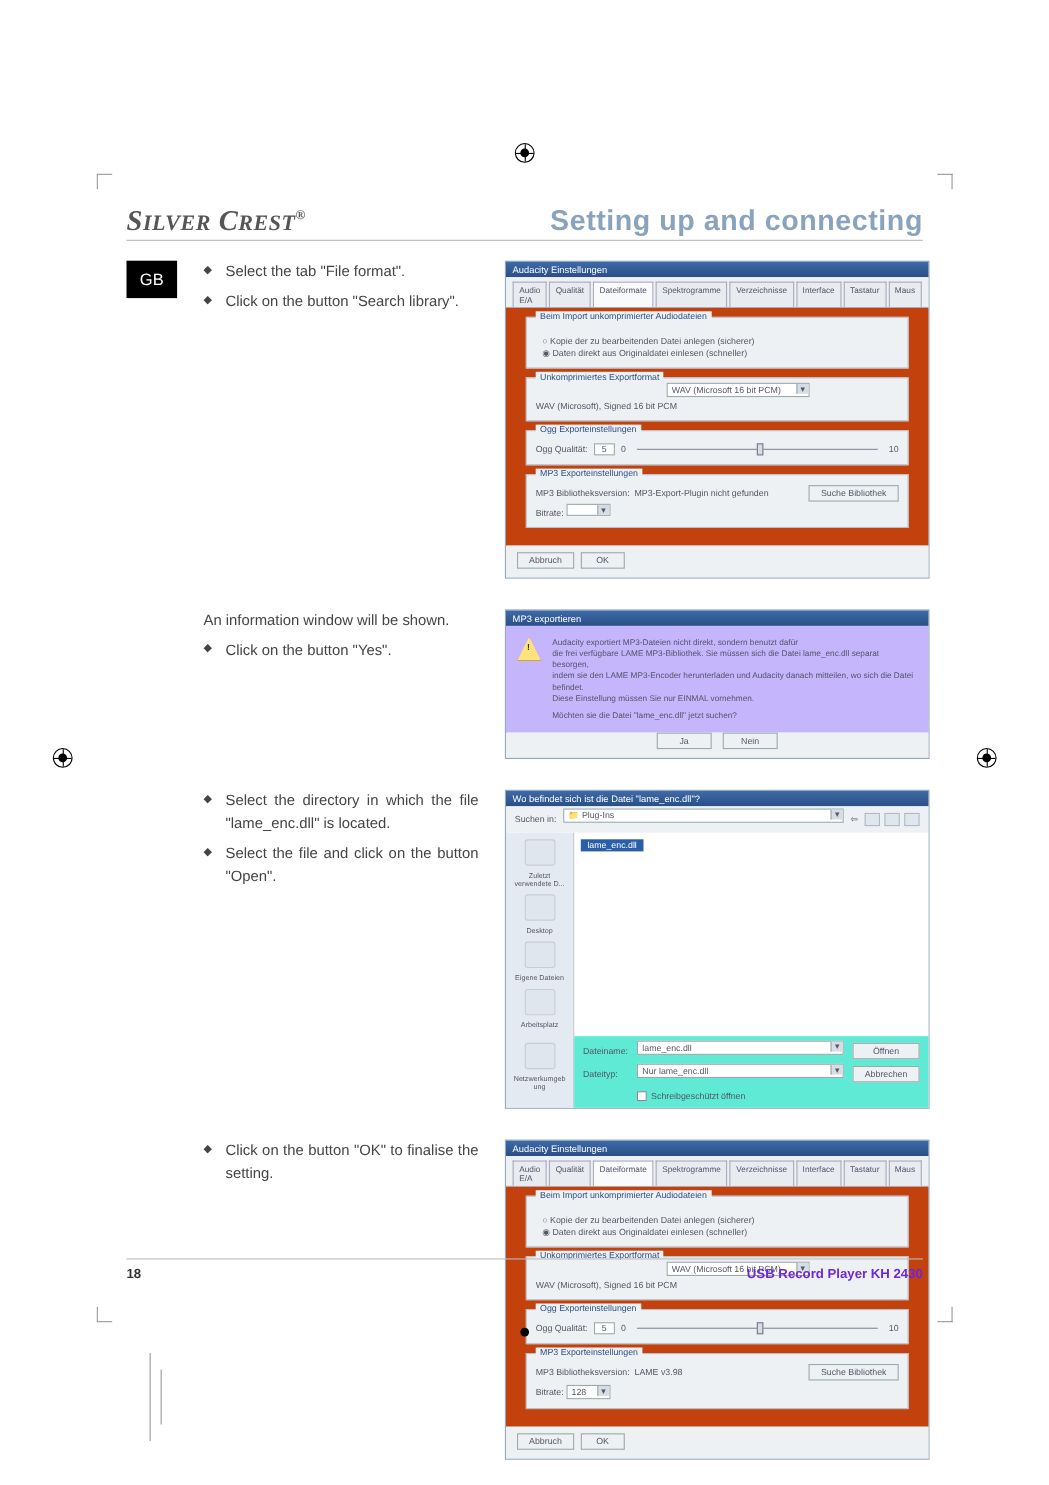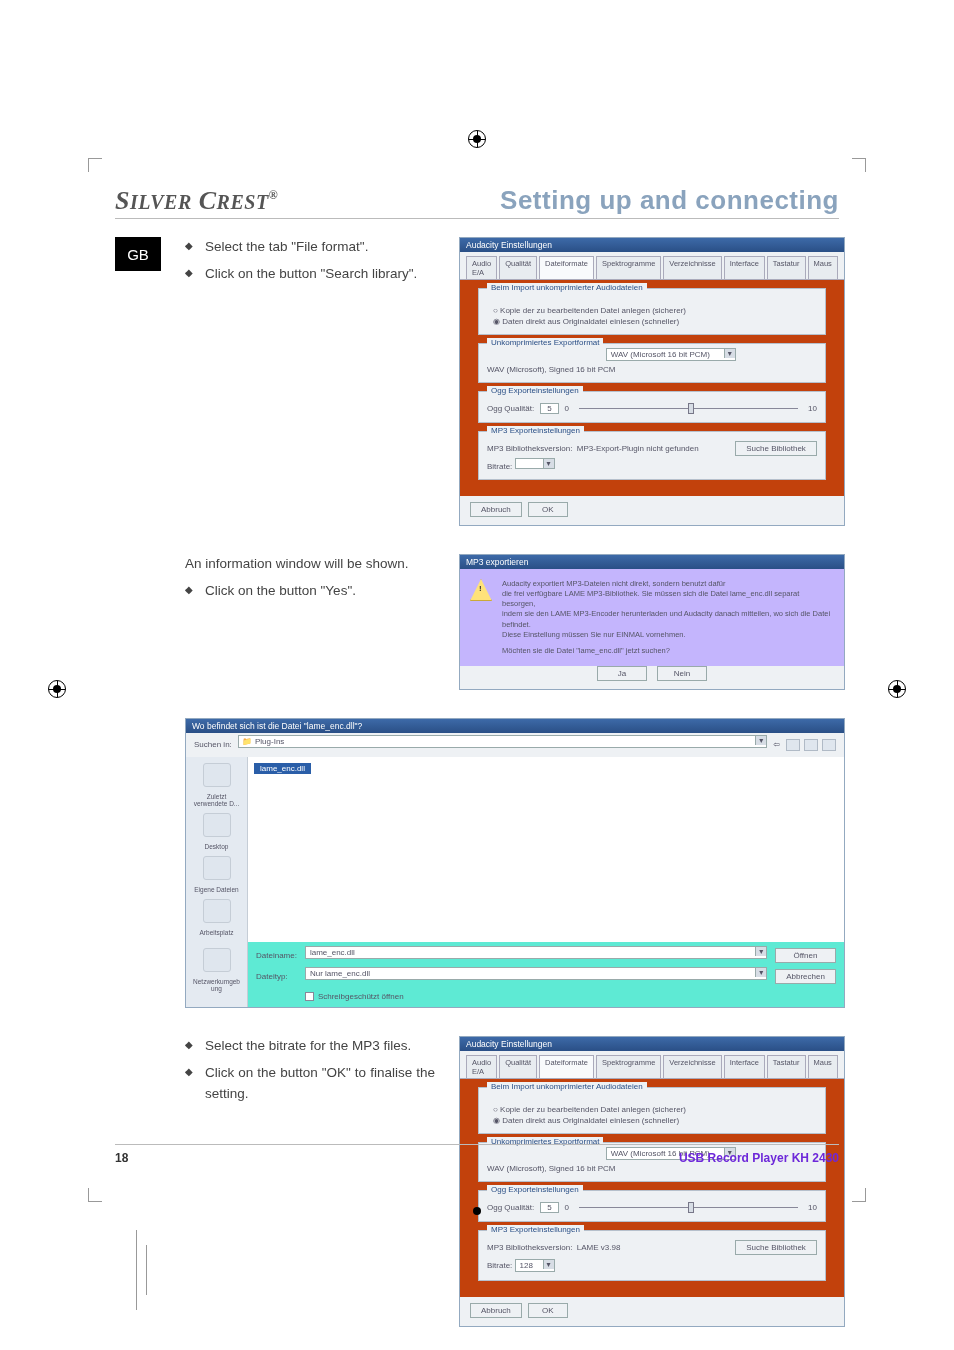--- a/index.html
+++ b/index.html
@@ -382,20 +382,26 @@
             </div>
             <div class="btnrow">
               <span class="btn" style="min-width:50px">Ja</span>
               <span class="btn" style="min-width:50px">Nein</span>
             </div>
           </div>
         </div>
       </div>
 
       <div class="block">
+        <div class="textcol">
+          <ul class="bullets">
+            <li>Select the directory in which the file "lame_enc.dll" is located.</li>
+            <li>Select the file and click on the button "Open".</li>
+          </ul>
+        </div>
         <div class="imgcol">
           <div class="mock filedlg">
             <div class="titlebar">Wo befindet sich ist die Datei   "lame_enc.dll"?</div>
             <div class="toolbar">
               <span>Suchen in:</span>
               <span class="sel" style="flex:1">📁 <span>Plug-Ins</span><span class="caret">▾</span></span>
               <span>⇦</span>
               <div class="mini-icons">
                 <span></span>
                 <span></span>
@@ -437,21 +443,20 @@
                 <span></span>
               </div>
             </div>
           </div>
         </div>
       </div>
 
       <div class="block">
         <div class="textcol">
           <ul class="bullets">
-            <li>Select the bitrate for the MP3 files.</li>
             <li>Click on the button "OK" to finalise the setting.</li>
           </ul>
         </div>
         <div class="imgcol">
           <div class="mock">
             <div class="titlebar">Audacity Einstellungen</div>
             <div class="tabs">
               <span>Audio E/A</span>
               <span>Qualität</span>
               <span class="active">Dateiformate</span>

